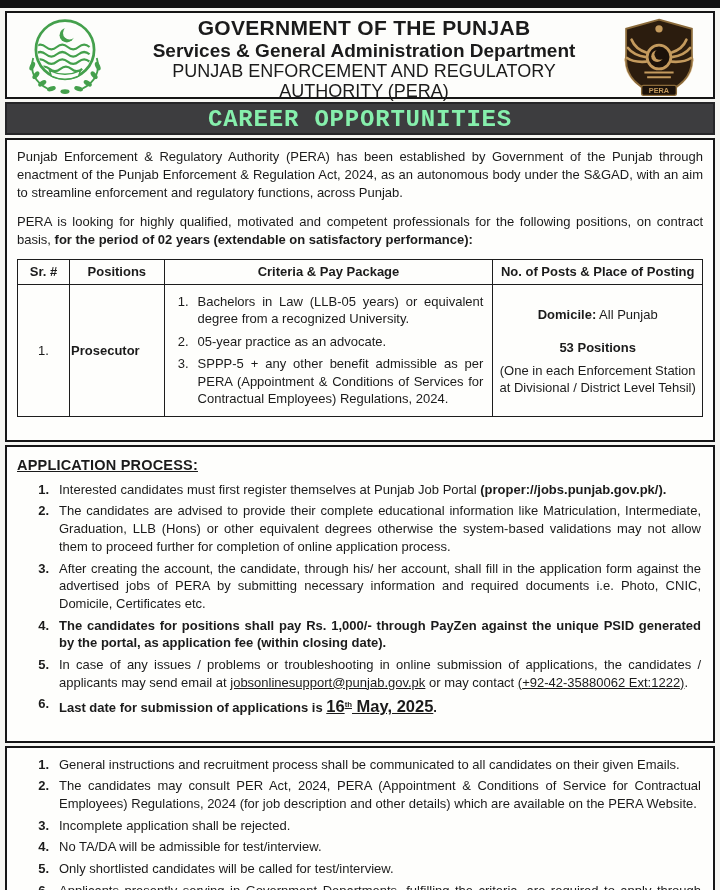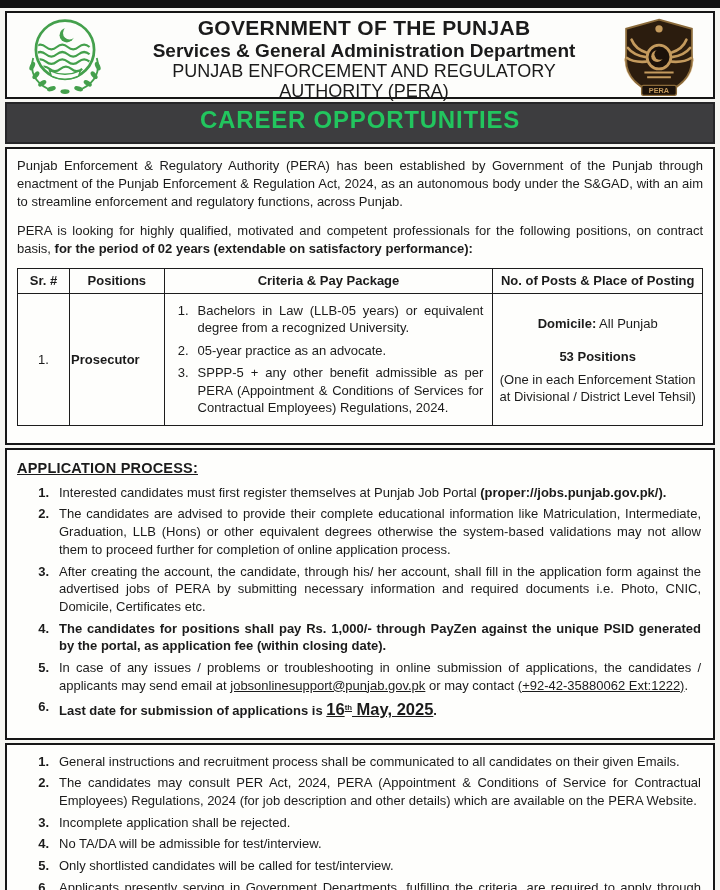--- a/index.html
+++ b/index.html
@@ -29,34 +29,35 @@
   .header-titles { flex: 1 1 auto; text-align: center; line-height: 1.12; padding: 0 4px; }
   .h-line1 { font-size: 21px; font-weight: 700; letter-spacing: .3px; }
   .h-line2 { font-size: 19px; font-weight: 700; }
   .h-line3 { font-size: 18px; font-weight: 400; max-width: 430px; margin: 0 auto; }
 
   
   .banner {
     margin-top: 3px;
     background: #3d3d3f;
     border: 2px solid #262628;
-    color: #22c55e;
+    color: #86efac;
     text-align: center;
     font-size: 24px;
     font-weight: 700;
     letter-spacing: .8px;
-    padding: 2px 0 8px 0;
+    padding: 2px 0 0 0;
+    font-family: Liberation Mono, monospace;
   }
 
   
   .box {
     margin-top: 3px;
     border: 2px solid #161616;
     background: #fefefc;
-    padding: 8px 10px 13px 10px;
+    padding: 8px 10px 19px 10px;
   }
   .para { margin: 0 0 10px 0; font-size: 13px; line-height: 1.4; text-align: justify; }
   .b { font-weight: 700; }
   .u { text-decoration: underline; }
   .big { font-size: 16.5px; }
   sup { font-size: 60%; vertical-align: super; line-height: 0; }
 
   
   table.positions {
     width: 100%;

